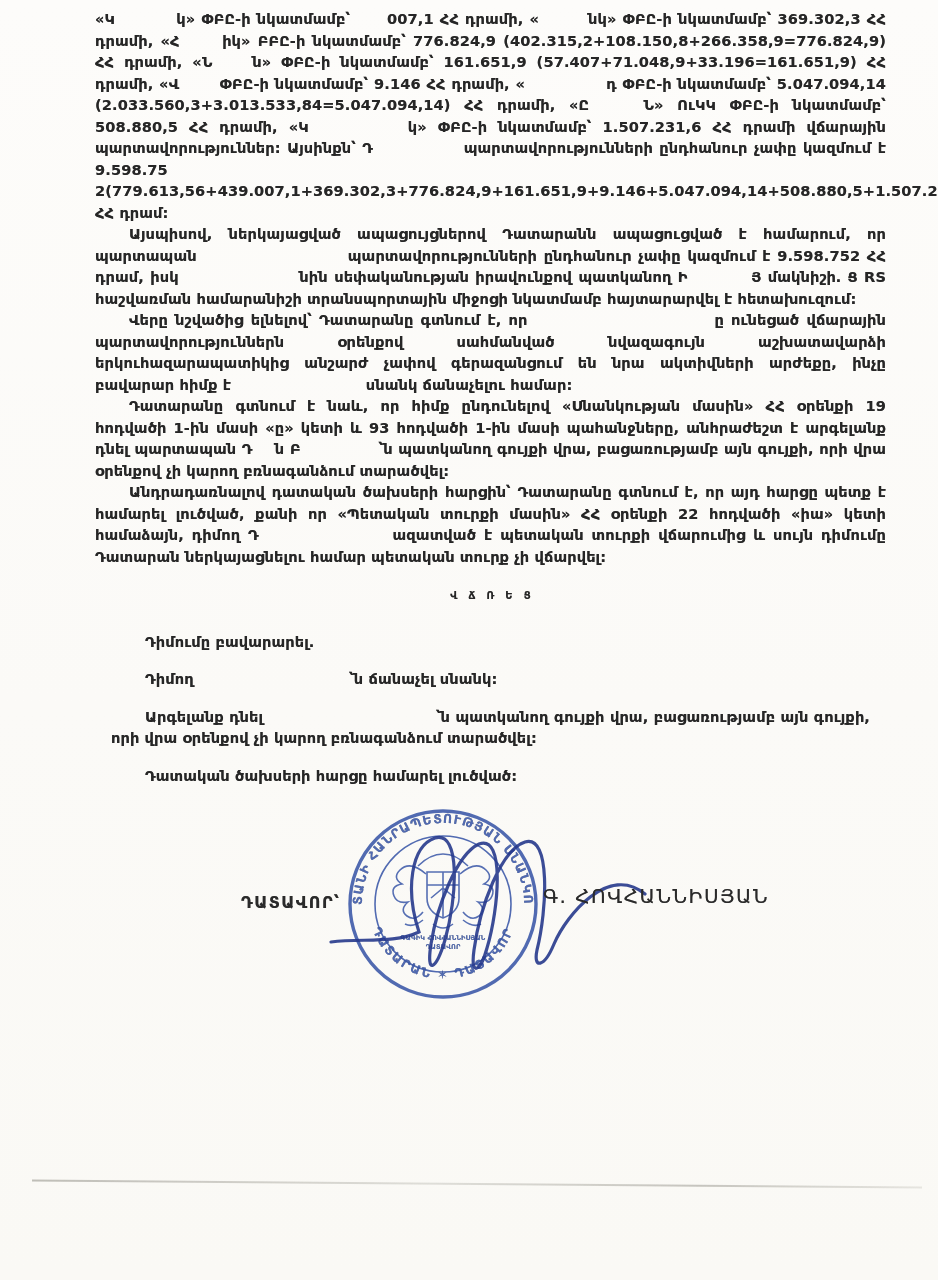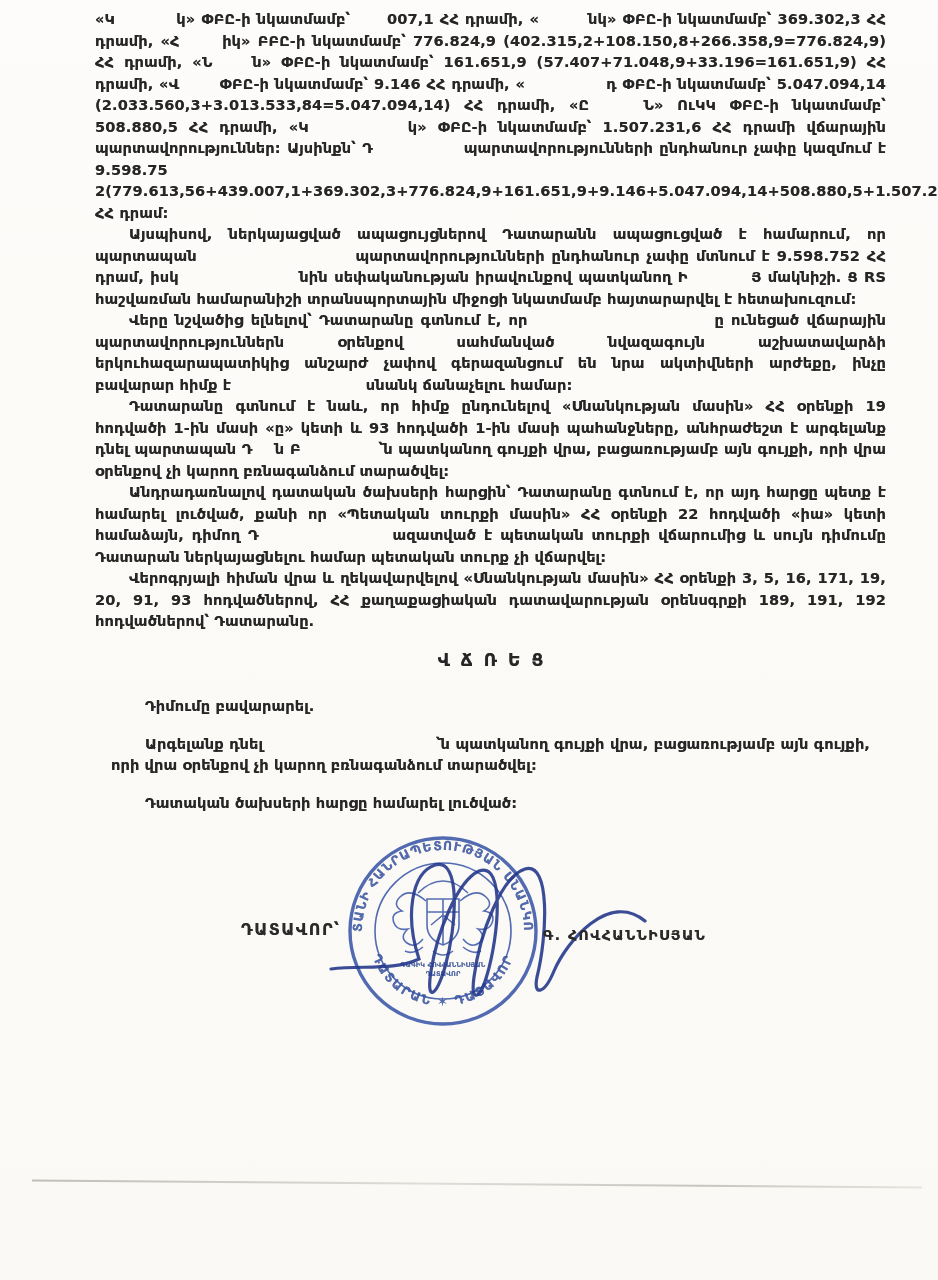--- a/index.html
+++ b/index.html
@@ -27,21 +27,21 @@
   .para{
     margin:0;
     text-align:justify;
     text-indent:34px;
     white-space:pre-wrap;
   }
   .para.first{text-indent:0;}
   .verdict-heading{
     margin:18px 0 24px 0;
     text-align:center;
-    font-size:17px;
+    font-size:10px;
     font-weight:bold;
     letter-spacing:11px;
     text-indent:11px;
   }
   .decree p{
     margin:16px;
     text-align:justify;
     text-indent:34px;
     white-space:pre-wrap;
   }
@@ -51,22 +51,22 @@
     margin-top:24px;
   }
   .judge-label{
     position:absolute;
     left:146px;top:82px;
     font-size:16px;font-weight:bold;letter-spacing:1.5px;
     color:#2a2a2a;
   }
   .judge-name{
     position:absolute;
-    left:448px;top:88px;
-    font-size:14px;font-weight:bold;letter-spacing:1.5px;
+    left:448px;top:76px;
+    font-size:20px;font-weight:normal;letter-spacing:1.5px;
     color:#2a2a2a;
     white-space:nowrap;
   }
   .stamp-wrap{
     position:absolute;
     left:228px;top:-16px;
     width:330px;height:225px;
   }
   .scan-artifact{
     position:absolute;
@@ -77,30 +77,30 @@
     filter:blur(.4px);
   }
 </style>
 </head>
 <body>
 
 <div class="page">
 
   <div class="body-text">
     <p class="para first">«Կ          կ» ՓԲԸ-ի նկատմամբ՝      007,1 ՀՀ դրամի, «        նկ» ՓԲԸ-ի նկատմամբ՝ 369.302,3 ՀՀ դրամի, «Հ      իկ» ԲԲԸ-ի նկատմամբ՝ 776.824,9 (402.315,2+108.150,8+266.358,9=776.824,9) ՀՀ դրամի, «Ն    ն» ՓԲԸ-ի նկատմամբ՝ 161.651,9 (57.407+71.048,9+33.196=161.651,9) ՀՀ դրամի, «Վ       ՓԲԸ-ի նկատմամբ՝ 9.146 ՀՀ դրամի, «              դ ՓԲԸ-ի նկատմամբ՝ 5.047.094,14 (2.033.560,3+3.013.533,84=5.047.094,14) ՀՀ դրամի, «Ը    Ն» ՈւԿԿ ՓԲԸ-ի նկատմամբ՝ 508.880,5 ՀՀ դրամի, «Կ         կ» ՓԲԸ-ի նկատմամբ՝ 1.507.231,6 ՀՀ դրամի վճարային պարտավորություններ: Այսինքն՝ Դ              պարտավորությունների ընդհանուր չափը կազմում է 9.598.75 2(779.613,56+439.007,1+369.302,3+776.824,9+161.651,9+9.146+5.047.094,14+508.880,5+1.507.231,6=9.598.752) ՀՀ դրամ:</p>
-    <p class="para">Այսպիսով, ներկայացված ապացույցներով Դատարանն ապացուցված է համարում, որ պարտապան                       պարտավորությունների ընդհանուր չափը մտնում է 9.598.752 ՀՀ դրամ, իսկ                   նին սեփականության իրավունքով պատկանող Ի          Յ մակնիշի․ Ց RS      հաշվառման համարանիշի տրանսպորտային միջոցի նկատմամբ հայտարարվել է հետախուզում:</p>
+    <p class="para">Այսպիսով, ներկայացված ապացույցներով Դատարանն ապացուցված է համարում, որ պարտապան                       պարտավորությունների ընդհանուր չափը կազմում է 9.598.752 ՀՀ դրամ, իսկ                   նին սեփականության իրավունքով պատկանող Ի          Յ մակնիշի․ Ց RS      հաշվառման համարանիշի տրանսպորտային միջոցի նկատմամբ հայտարարվել է հետախուզում:</p>
     <p class="para">Վերը նշվածից ելնելով՝ Դատարանը գտնում է, որ                          ը ունեցած վճարային պարտավորություններն օրենքով սահմանված նվազագույն աշխատավարձի երկուհազարապատիկից անշարժ չափով գերազանցում են նրա ակտիվների արժեքը, ինչը բավարար հիմք է                          սնանկ ճանաչելու համար:</p>
     <p class="para">Դատարանը գտնում է նաև, որ հիմք ընդունելով «Սնանկության մասին» ՀՀ օրենքի 19 հոդվածի 1-ին մասի «ը» կետի և 93 հոդվածի 1-ին մասի պահանջները, անհրաժեշտ է արգելանք դնել պարտապան Դ    ն Բ              ՝ն պատկանող գույքի վրա, բացառությամբ այն գույքի, որի վրա օրենքով չի կարող բռնագանձում տարածվել:</p>
     <p class="para">Անդրադառնալով դատական ծախսերի հարցին՝ Դատարանը գտնում է, որ այդ հարցը պետք է համարել լուծված, քանի որ «Պետական տուրքի մասին» ՀՀ օրենքի 22 հոդվածի «իա» կետի համաձայն, դիմող Դ                 ազատված է պետական տուրքի վճարումից և սույն դիմումը Դատարան ներկայացնելու համար պետական տուրք չի վճարվել:</p>
-    <p class="para">Վերոգրյալի հիման վրա և ղեկավարվելով «Սնանկության մասին» ՀՀ օրենքի 3, 5, 16, 171, 19, 20, 91, 93 հոդվածներով, ՀՀ քաղաքացիական դատավարության օրենսգրքի 189, 191, 192 հոդվածներով՝ Դատարանը.</p>
 
     <div class="verdict-heading">ՎՃՌԵՑ</div>
 
     <div class="decree">
       <p>Դիմումը բավարարել.</p>
+      <p>Դիմող                              ՝ն ճանաչել սնանկ:</p>
       <p>Արգելանք դնել                                ՝ն պատկանող գույքի վրա, բացառությամբ այն գույքի, որի վրա օրենքով չի կարող բռնագանձում տարածվել:</p>
       <p>Դատական ծախսերի հարցը համարել լուծված:</p>
     </div>
 
     <div class="signature-row">
       <span class="judge-label">ԴԱՏԱՎՈՐ՝</span>
 
       <div class="stamp-wrap">
         <svg width="330" height="225" viewBox="0 0 330 225">
           <g opacity="0.88" fill="none" stroke="#3a57a8">

